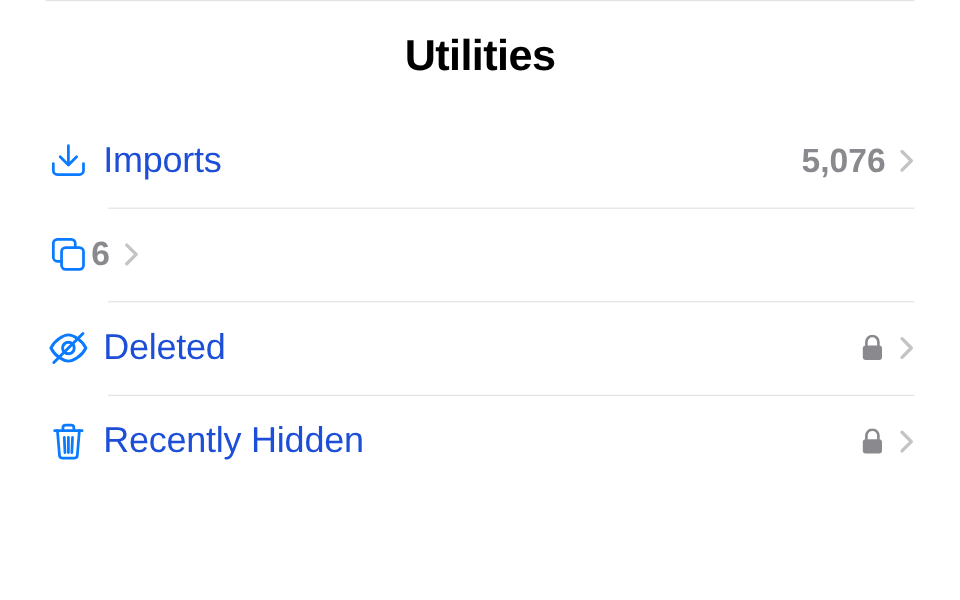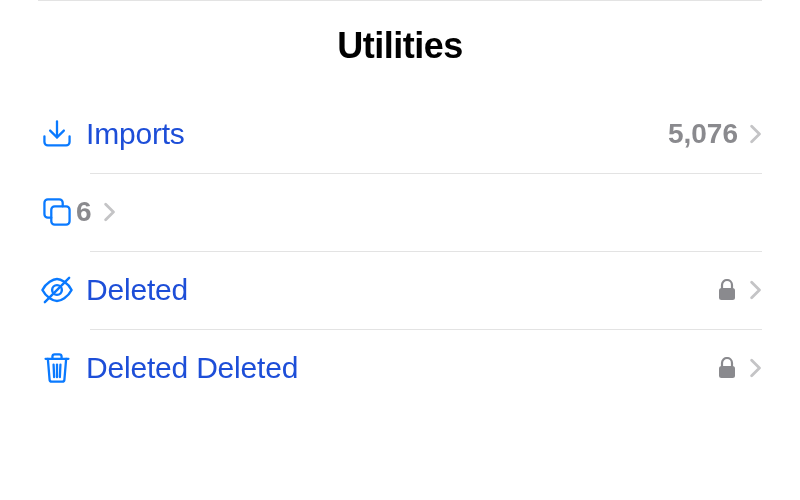--- a/index.html
+++ b/index.html
@@ -157,21 +157,21 @@
       <span class="item-icon">
         <svg viewBox="0 0 28 28" width="32" height="32" fill="none" stroke="currentColor" stroke-width="2" stroke-linecap="round" stroke-linejoin="round">
           <path d="M4 6 h20"></path>
           <path d="M10 6 V4 a2 2 0 0 1 2 -2 h4 a2 2 0 0 1 2 2 v2"></path>
           <path d="M6 6 l1.5 18 a2 2 0 0 0 2 2 h9 a2 2 0 0 0 2 -2 L22 6"></path>
           <line x1="11" y1="11" x2="11.5" y2="22"></line>
           <line x1="14" y1="11" x2="14" y2="22"></line>
           <line x1="17" y1="11" x2="16.5" y2="22"></line>
         </svg>
       </span>
-      <span class="item-label">Deleted Deleted</span>
+      <span class="item-label">Recently Hidden</span>
       <span class="item-lock">
         <svg viewBox="0 0 18 22" width="18" height="22" fill="currentColor">
           <rect x="1" y="9" width="16" height="12" rx="2.5"></rect>
           <path d="M4 9 V6 a5 5 0 0 1 10 0 v3" fill="none" stroke="currentColor" stroke-width="2.2" stroke-linecap="round"></path>
         </svg>
       </span>
       <span class="chevron">
         <svg viewBox="0 0 10 18" width="12" height="20" fill="none" stroke="currentColor" stroke-width="2.5" stroke-linecap="round" stroke-linejoin="round">
           <path d="M2 2 l7 7 l-7 7"></path>
         </svg>

